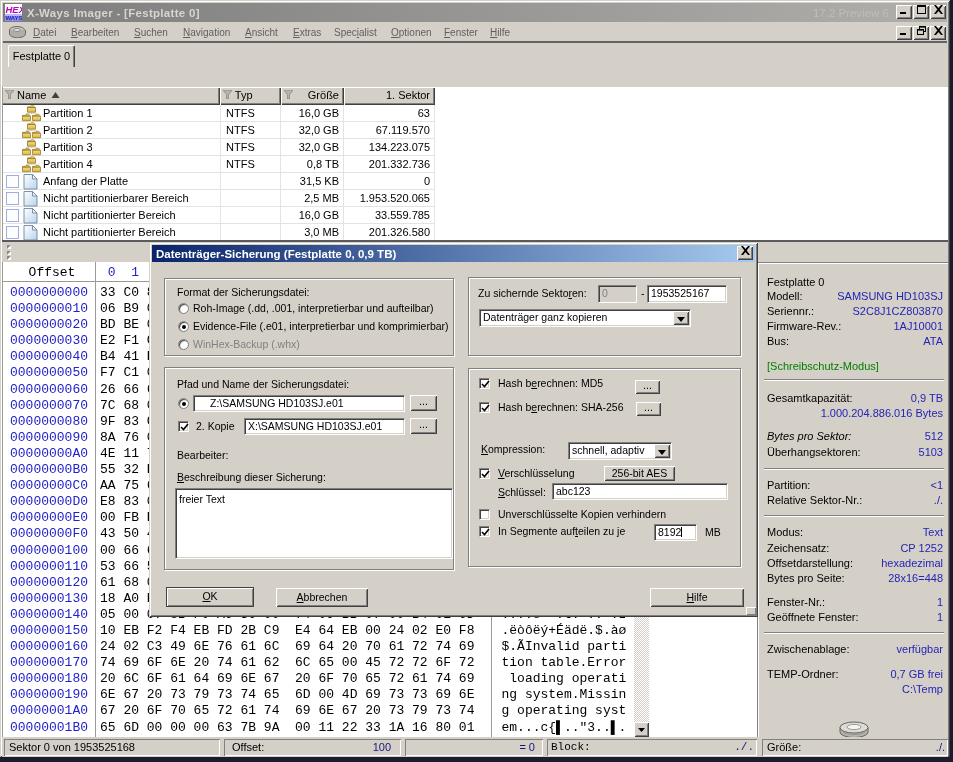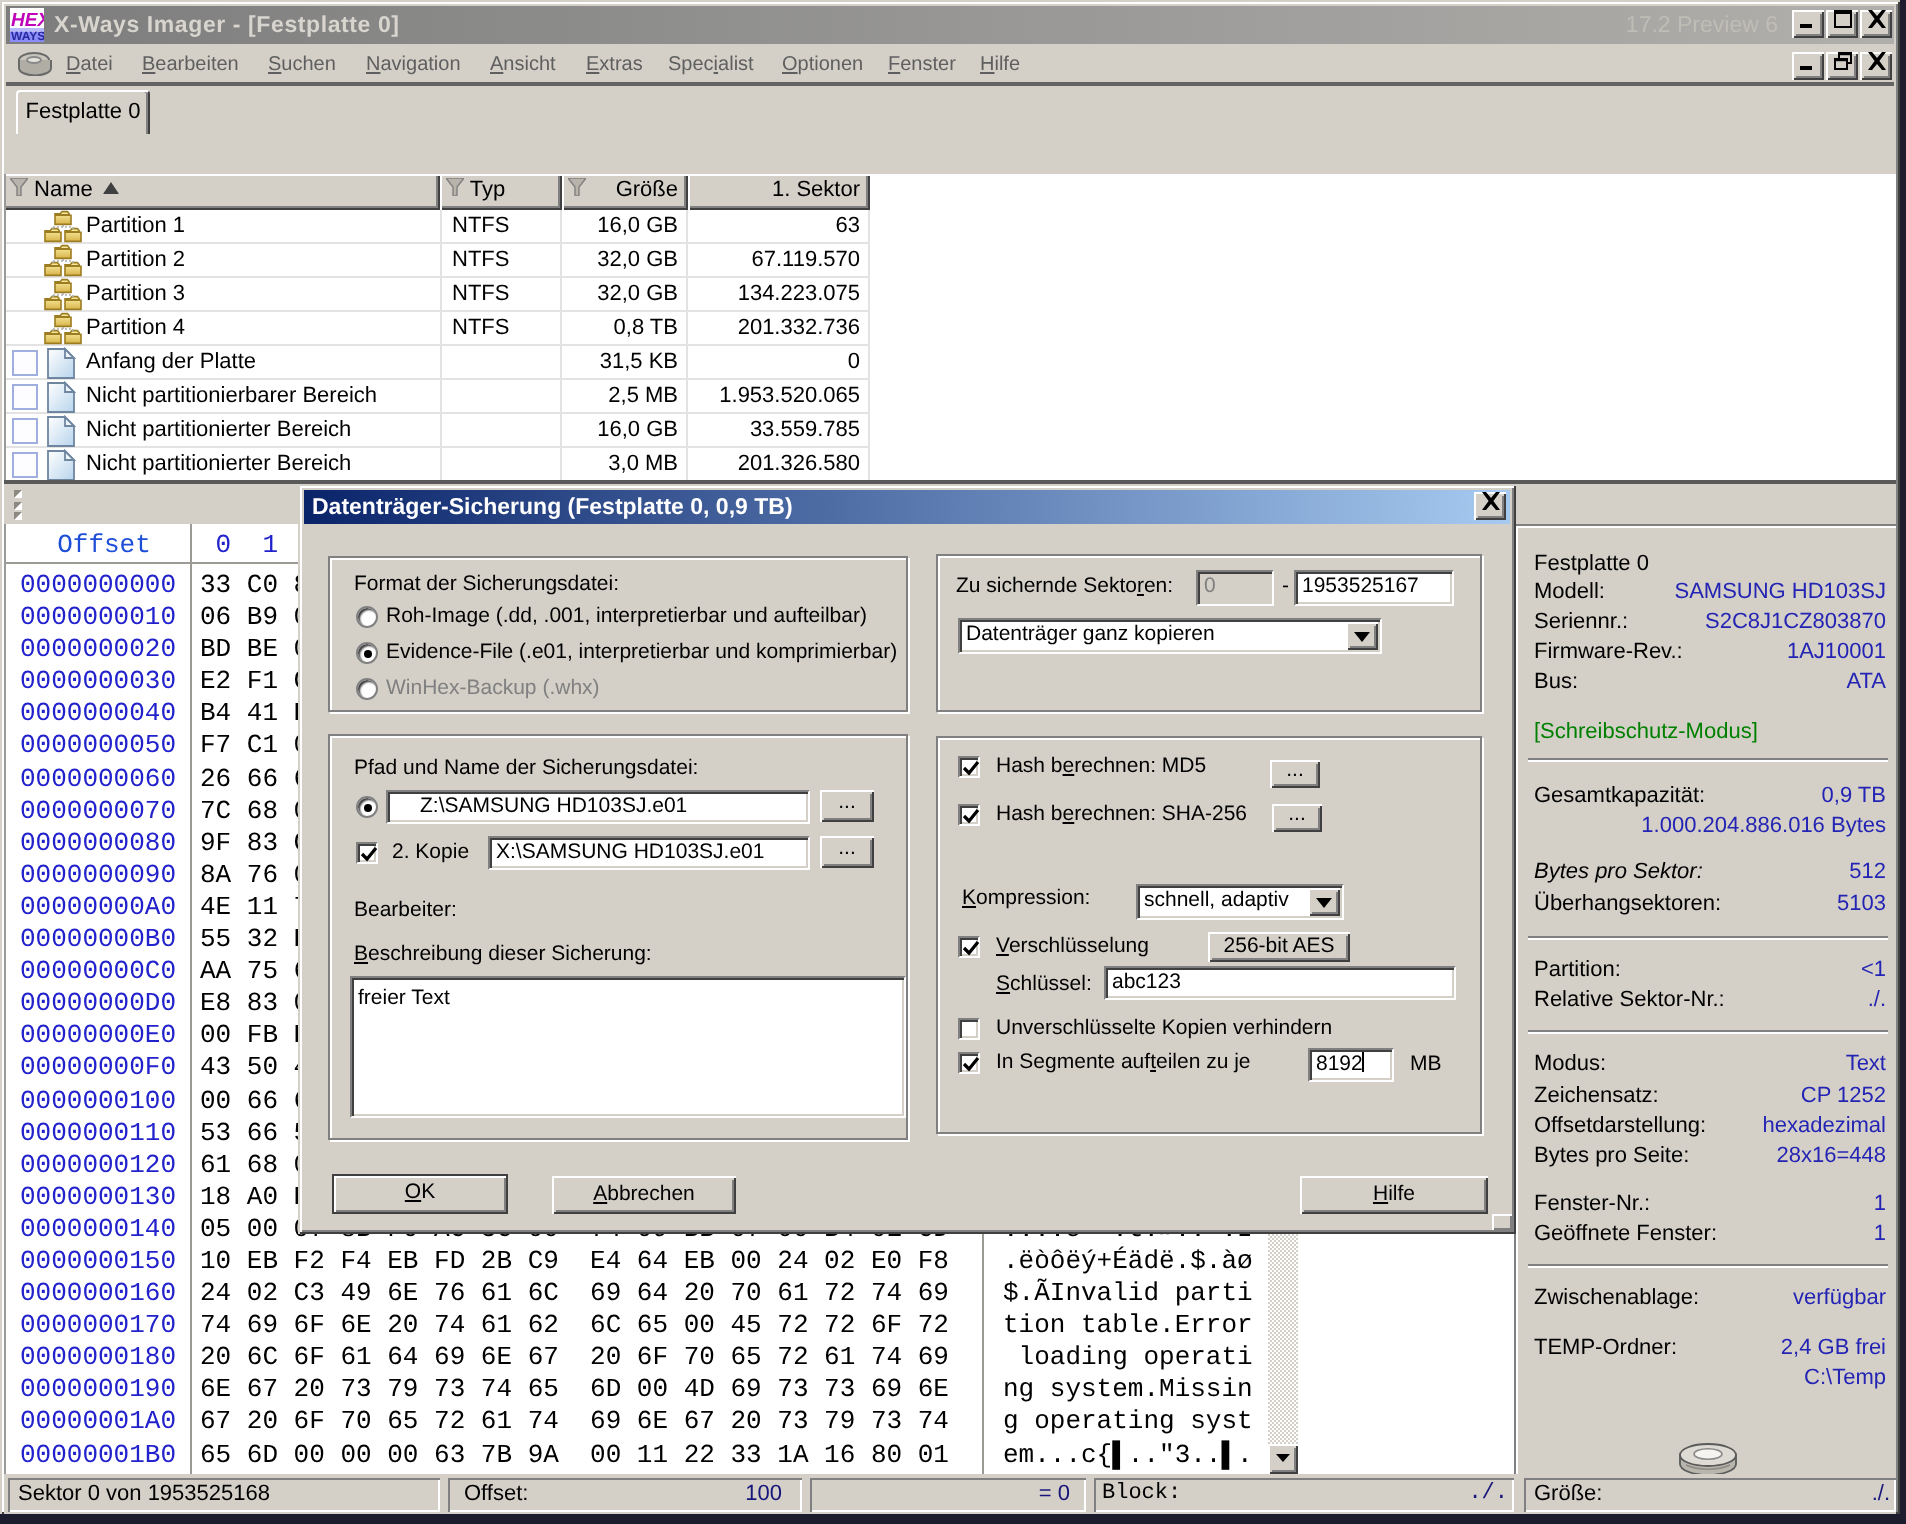--- a/index.html
+++ b/index.html
@@ -47,21 +47,21 @@
 .picon { }
 .cbicon { }
 .dicon { }
 
 #band { position:absolute; left:2px; top:240px; width:946px; height:22px; background:#d4d0c8; border-top:2px solid #5a5a5a; }
 #hexarea { position:absolute; left:2px; top:262px; width:755px; height:475px; background:#fff; }
 pre, .mono { font-family:"Liberation Mono",monospace; font-size:13px; white-space:pre; }
 #offcol { position:absolute; left:8px; top:23px; line-height:16.1px; color:#2222cc; }
 #hexcol { position:absolute; left:98px; top:23px; line-height:16.1px; color:#000; }
 #ansicol { position:absolute; left:499.5px; top:23px; line-height:16.1px; color:#000; }
-#hexhead { position:absolute; left:8px; top:3px; color:#1d4ed8; }
+#hexhead { position:absolute; left:8px; top:3px; color:#000000; }
 #hexhead2 { position:absolute; left:98px; top:3px; color:#2222cc; }
 
 #rpanel { position:absolute; left:757px; top:262px; width:191px; height:475px; background:#d4d0c8;
   border-left:1px solid #808080; border-top:1px solid #808080;
   box-shadow: inset 1px 1px 0 #ffffff; }
 .rl { position:absolute; left:9px; white-space:nowrap; }
 .rv { position:absolute; right:5px; text-align:right; color:#2424b4; white-space:nowrap; }
 .rsep { position:absolute; left:6px; right:4px; height:2px; border-top:1px solid #808080; border-bottom:1px solid #fff; }
 
 #statusbar { position:absolute; left:2px; top:737px; width:946px; height:20px; background:#d4d0c8; }
@@ -494,21 +494,21 @@
     <div class="rl" style="top:309px;">Bytes pro Seite:</div>
       <div class="rv" style="top:309px;">28x16=448</div>
     <div class="rl" style="top:333px;">Fenster-Nr.:</div>
       <div class="rv" style="top:333px;">1</div>
     <div class="rl" style="top:348px;">Geöffnete Fenster:</div>
       <div class="rv" style="top:348px;">1</div>
     <div class="rsep" style="top:369px;"></div>
     <div class="rl" style="top:380px;">Zwischenablage:</div>
       <div class="rv" style="top:380px;">verfügbar</div>
     <div class="rl" style="top:405px;">TEMP-Ordner:</div>
-      <div class="rv" style="top:405px;">2,4 GB frei</div>
+      <div class="rv" style="top:405px;">0,7 GB frei</div>
     <div class="rv" style="top:420px;">C:\Temp</div>
     <svg style="position:absolute;left:80px;top:458px;" width="32" height="18" viewBox="0 0 32 18">
       <path d="M2 6.5 V11 A14 5.5 0 0 0 30 11 V6.5" fill="#b8b5ad" stroke="#5a5a5a" stroke-width="0.9"></path>
       <ellipse cx="16" cy="6.5" rx="14" ry="5.5" fill="#dedbd4" stroke="#5a5a5a" stroke-width="0.9"></ellipse>
       <ellipse cx="16" cy="6" rx="7" ry="2.6" fill="#f6f4f0" stroke="#8a8a8a" stroke-width="0.8"></ellipse>
       <path d="M5 11.5 A 14 5.5 0 0 0 27 11.5" fill="none" stroke="#8f8c85" stroke-width="0.8"></path>
     </svg>
   </div>
   <div id="statusbar">
     <div class="sc" style="left:2px;width:216px;padding-left:5px;">Sektor 0 von 1953525168</div>

